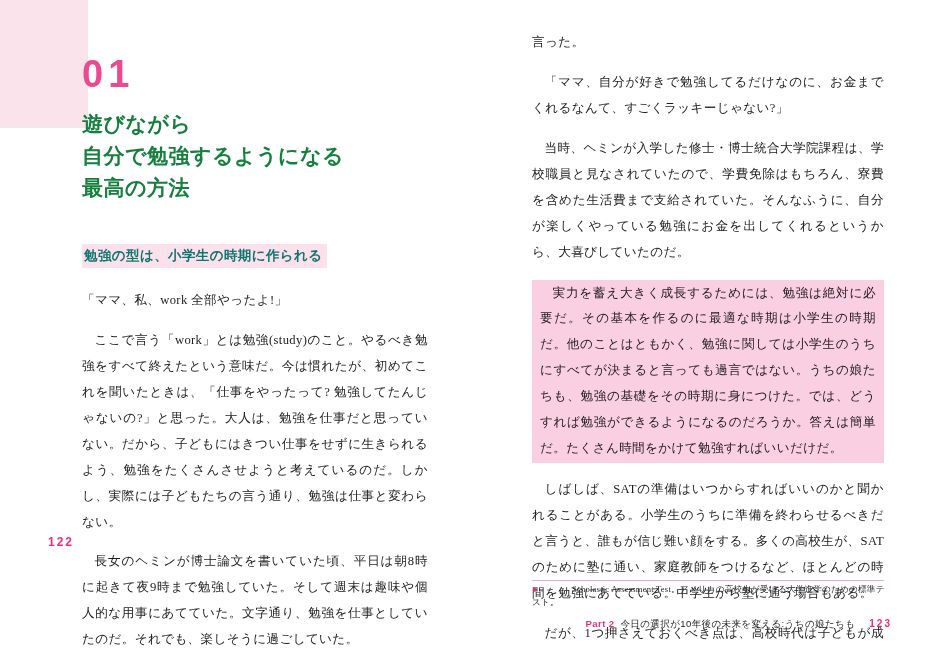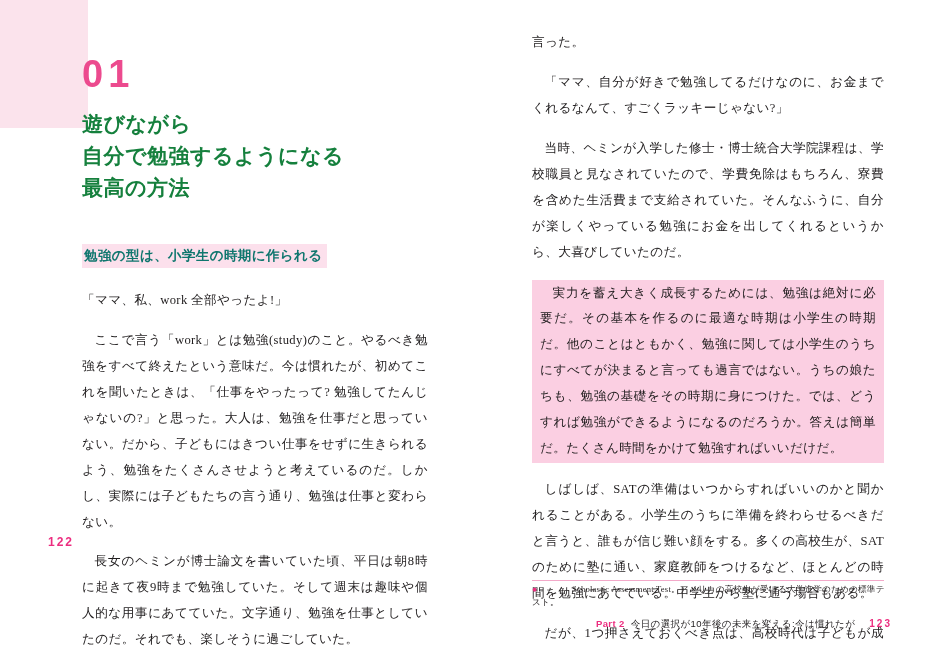--- a/index.html
+++ b/index.html
@@ -229,19 +229,19 @@
     </div>
 
     <div class="footnote-rule"></div>
 
     <div class="footnote">
       <span class="marker">●</span><span>Scholastic Assessment Test。アメリカの高校生が受ける大学進学のための標準テスト。</span>
     </div>
 
     <div class="footer-right">
       <div class="running-head">
-        <span class="part">Part 2</span><span>今日の選択が10年後の未来を変える:今は慣れたが</span>
+        <span class="part">Part 2</span><span>今日の選択が10年後の未来を変える:うちの娘たちも</span>
       </div>
       <div class="folio-right">123</div>
     </div>
   </div>
 
 </div>
 
 </body></html>

